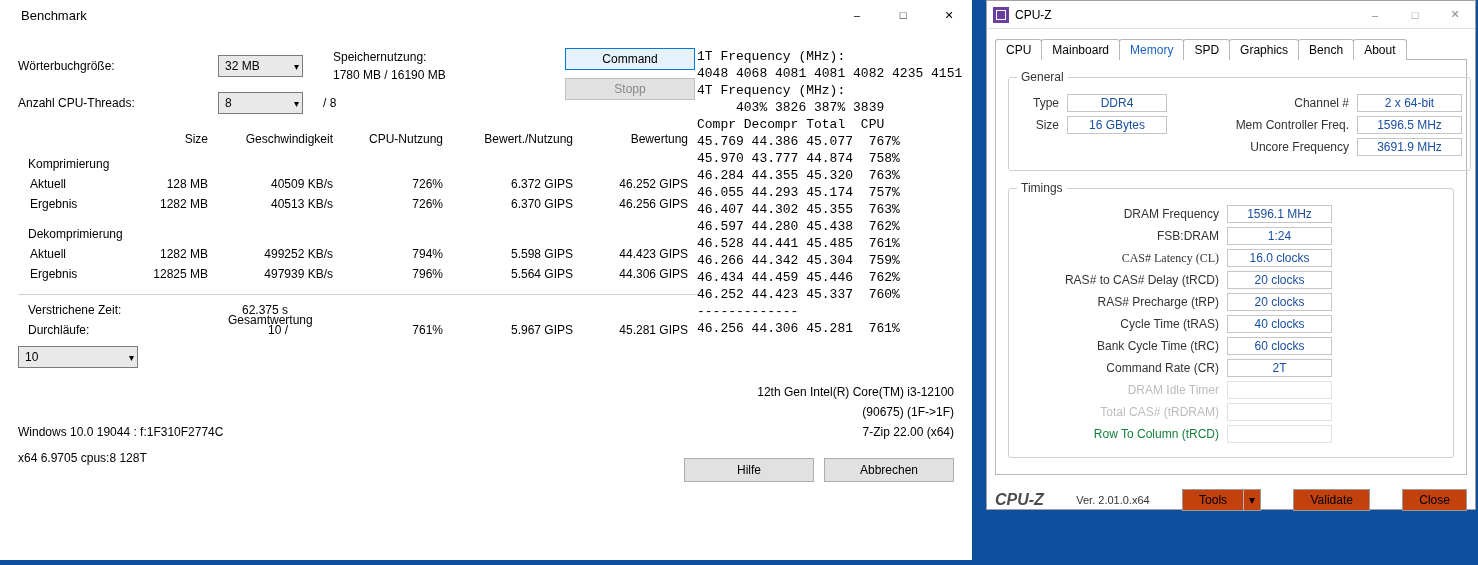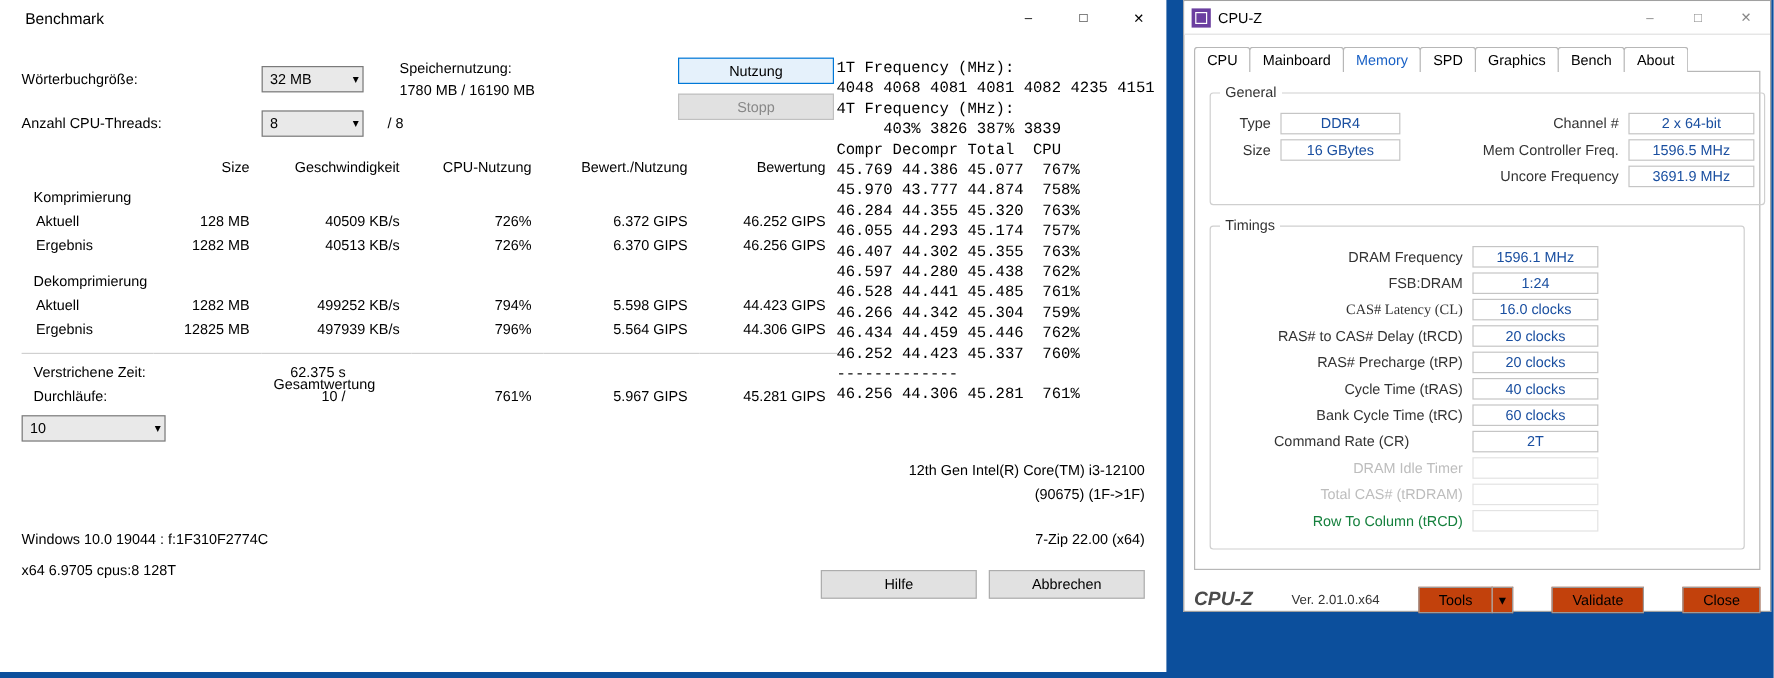--- a/index.html
+++ b/index.html
@@ -168,21 +168,21 @@
     <div class="winctrls">
       <div class="winbtn">–</div>
       <div class="winbtn">□</div>
       <div class="winbtn close">✕</div>
     </div>
   </div>
 
   <div class="content7z">
 
     <div class="btncol">
-      <div class="thinbtn neustart">Nutzung</div>
+      <div class="thinbtn neustart">Command</div>
       <div class="thinbtn disabled">Stopp</div>
     </div>
 
     <div class="row">
       <span class="lbl">Wörterbuchgröße:</span>
       <div class="combo">
         <span>32 MB</span>
         <span class="caret">▾</span>
       </div>
       <div class="memblock">
@@ -294,21 +294,21 @@
       </div>
     </div>
 
     <div class="botinfo">
       <span></span>
       <div style="text-align:right;width:680px">
         <div>12th Gen Intel(R) Core(TM) i3-12100</div>
         <div>(90675) (1F-&gt;1F)</div>
       </div>
     </div>
-    <div class="botinfo" style="margin-top:17px">
+    <div class="botinfo" style="margin-top:0">
       <span>Windows 10.0 19044 : f:1F310F2774C</span>
       <span style="width:680px;text-align:right;display:inline-block">7-Zip 22.00 (x64)</span>
     </div>
     <div class="botinfo" style="margin-top:6px">
       <span>x64 6.9705 cpus:8 128T</span>
       <div class="botbtns">
         <div class="stdbtn">Hilfe</div>
         <div class="stdbtn">Abbrechen</div>
       </div>
     </div>
@@ -414,21 +414,21 @@
           </div>
           <div class="kv">
             <span class="k" style="width:210px;">Cycle Time (tRAS)</span>
             <span class="v" style="width:105px">40 clocks</span>
           </div>
           <div class="kv">
             <span class="k" style="width:210px;">Bank Cycle Time (tRC)</span>
             <span class="v" style="width:105px">60 clocks</span>
           </div>
           <div class="kv">
-            <span class="k" style="width:210px;text-align:center;">Command Rate (CR)</span>
+            <span class="k" style="width:210px;">Command Rate (CR)</span>
             <span class="v" style="width:105px">2T</span>
           </div>
           <div class="kv">
             <span class="k" style="width:210px;color:#bdbdbd;">DRAM Idle Timer</span>
             <span class="v dim" style="width:105px"></span>
           </div>
           <div class="kv">
             <span class="k" style="width:210px;color:#bdbdbd;">Total CAS# (tRDRAM)</span>
             <span class="v dim" style="width:105px"></span>
           </div>

